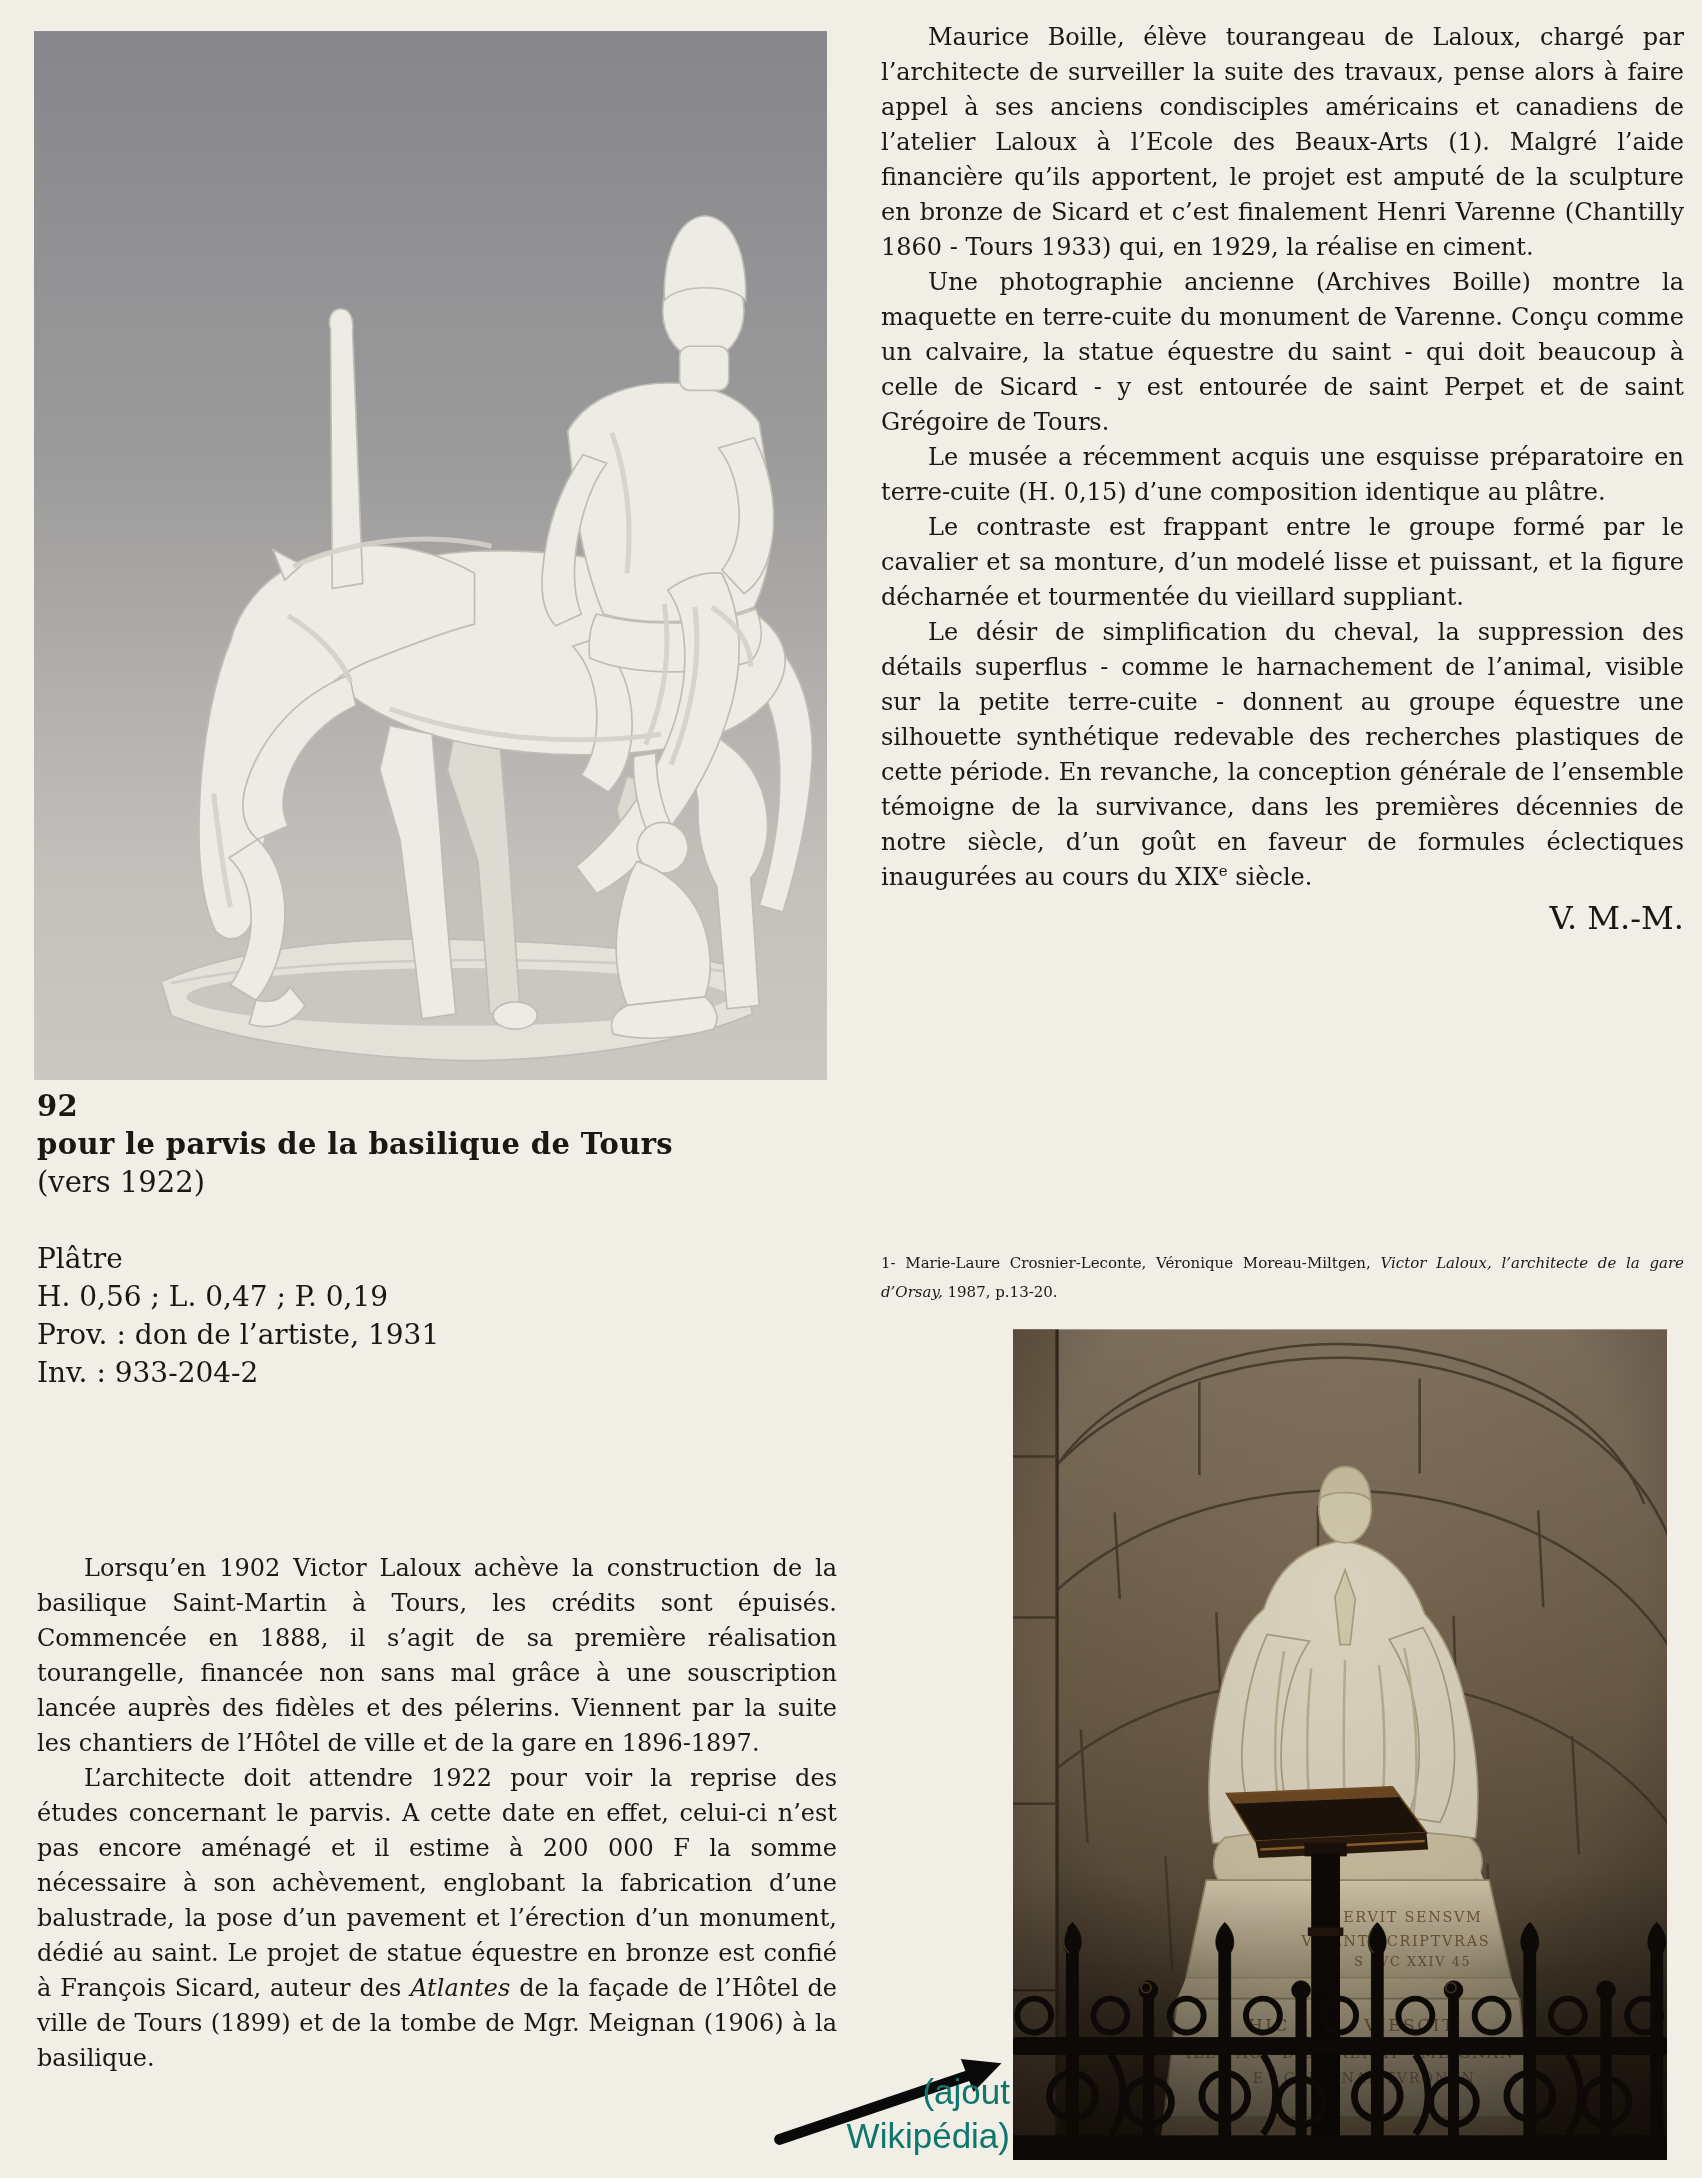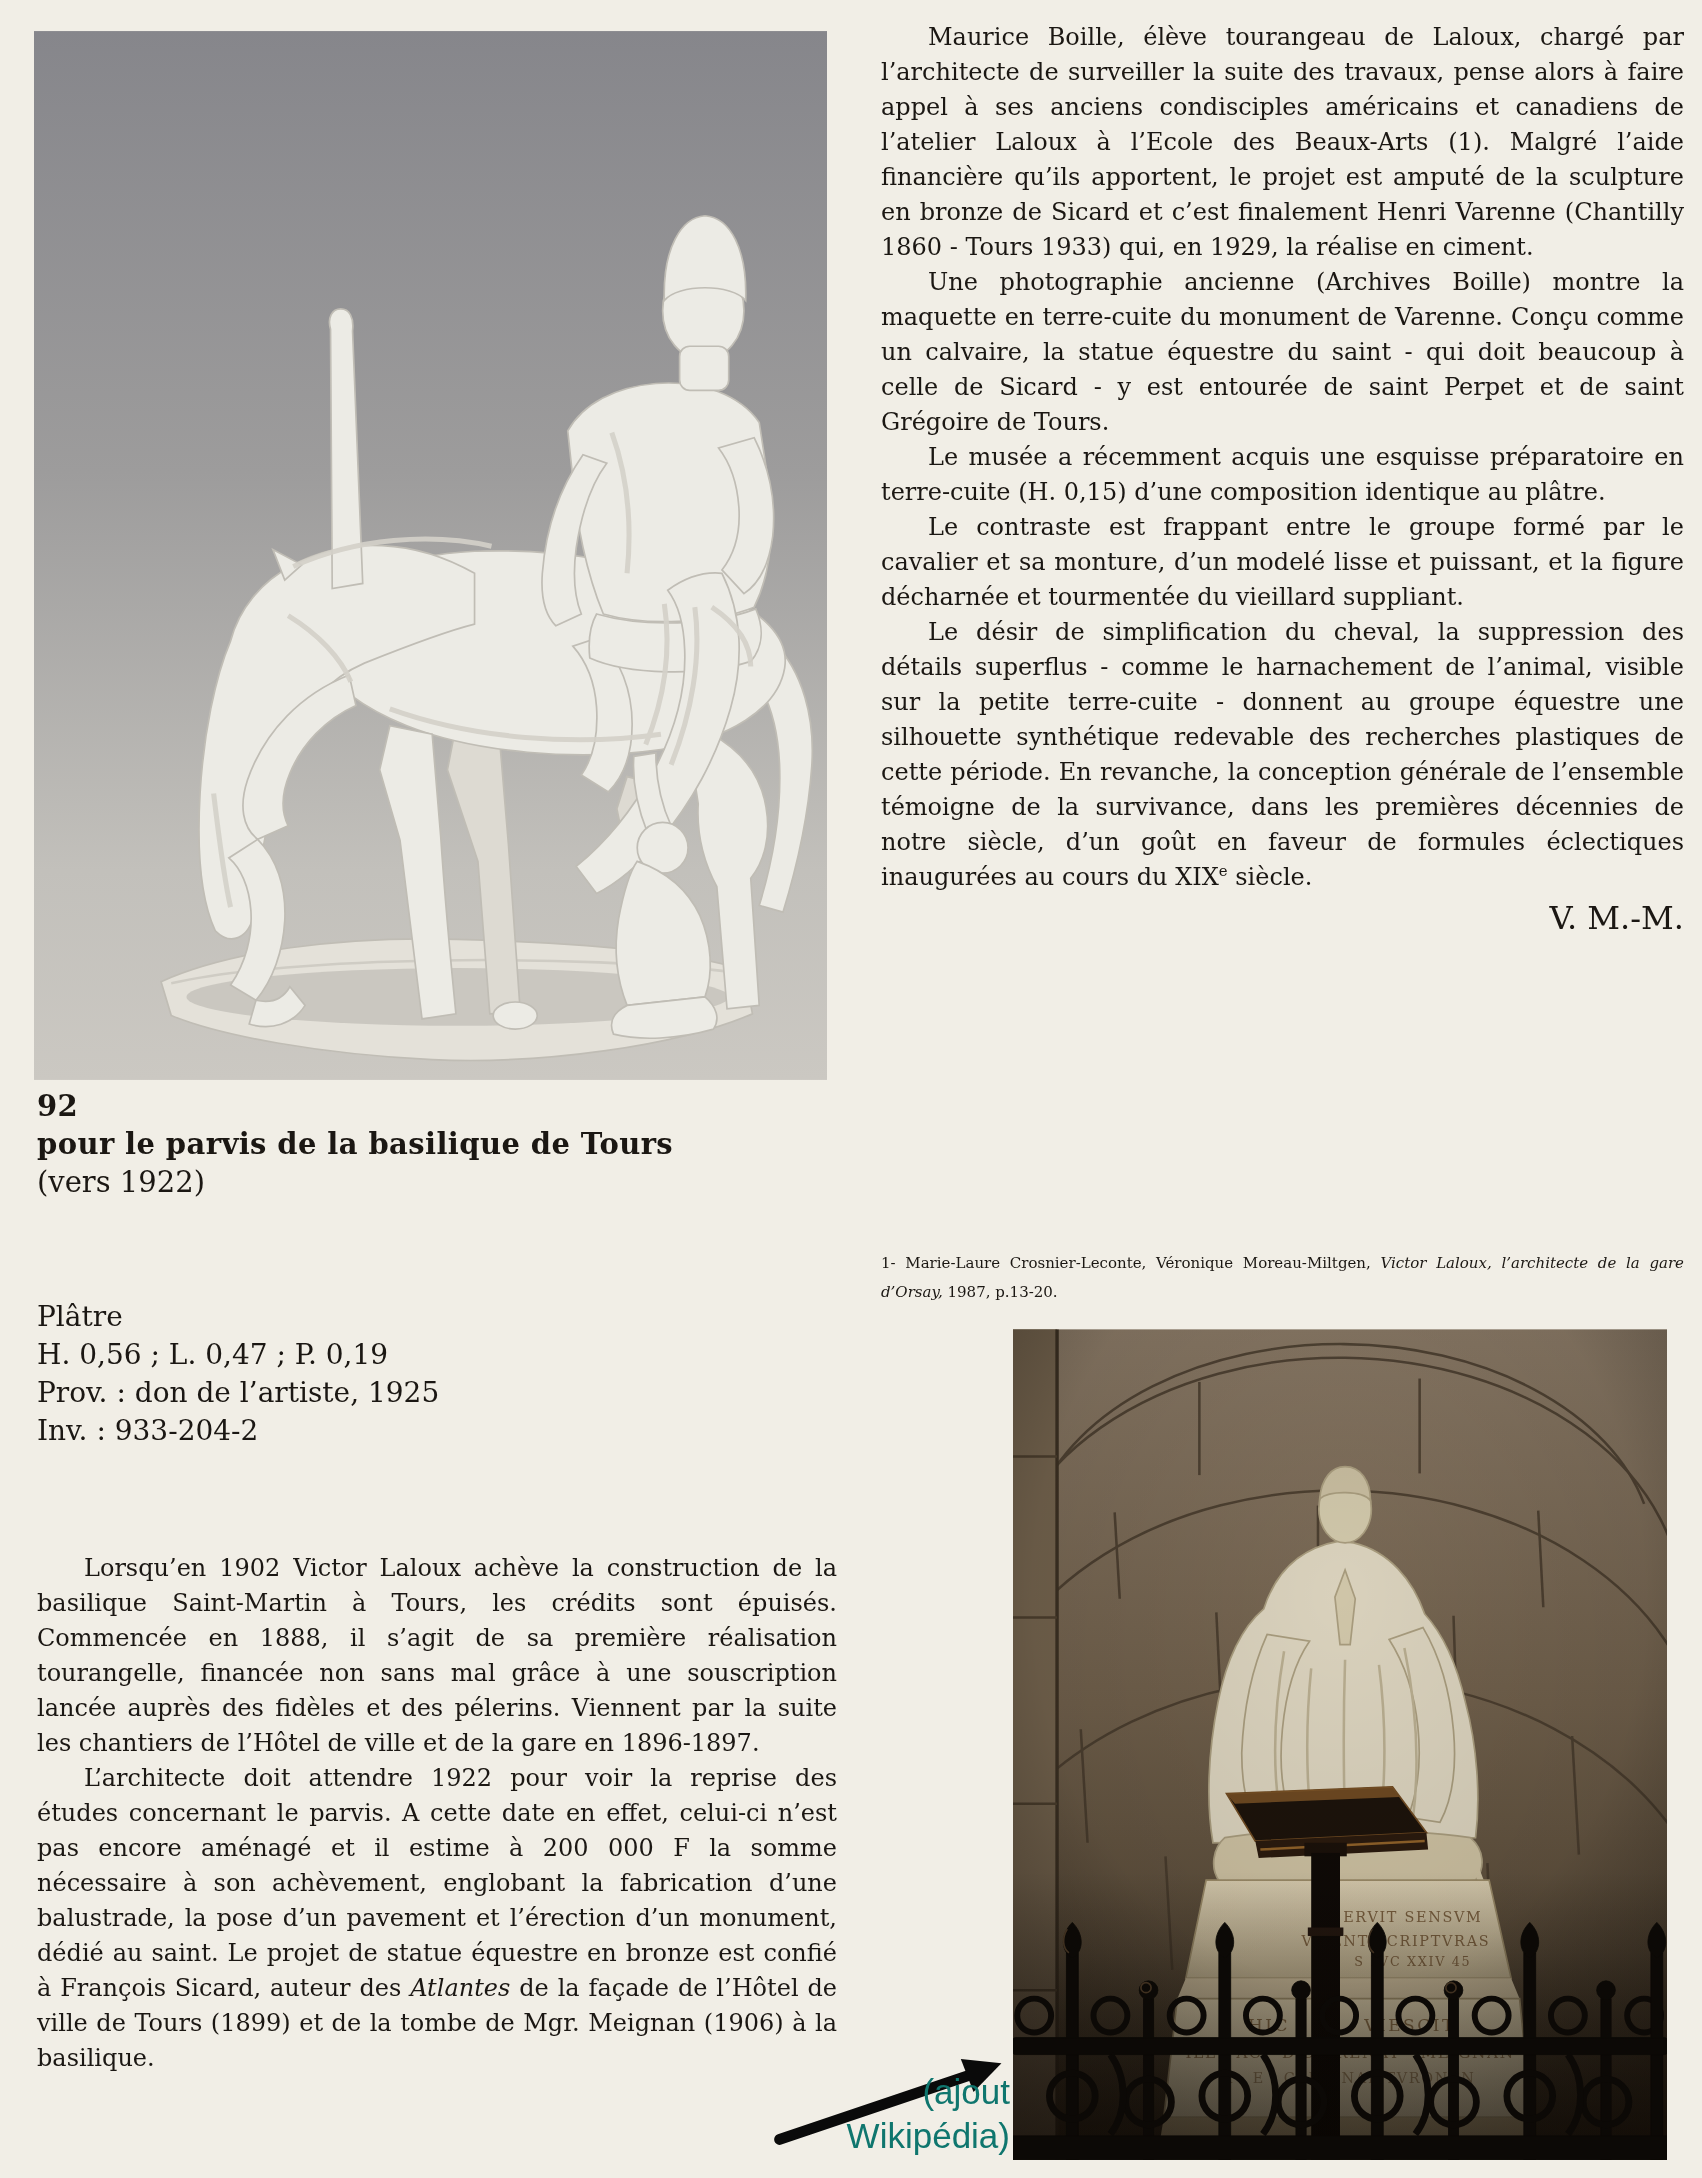--- a/index.html
+++ b/index.html
@@ -10,21 +10,21 @@
   }
   .photo{position:absolute;overflow:hidden;}
   .photo svg{display:block;width:100%;height:100%;}
   .photo-left{left:34px;top:30.5px;width:793px;height:1049px;}
   .photo-right{left:1013px;top:1329px;width:654px;height:831px;}
 
   .caption{position:absolute;left:37px;top:1087px;width:802px;font-size:29px;line-height:38px;}
   .cat-num,.cat-title{font-weight:bold;letter-spacing:0.4px;}
   .cat-date{font-weight:normal;}
 
-  .details{position:absolute;left:37px;top:1298px;width:802px;font-size:28px;line-height:38px;}
+  .details{position:absolute;left:37px;top:1240px;width:802px;font-size:28px;line-height:38px;}
 
   .body-left{position:absolute;left:37px;top:1515px;width:800px;margin-top:36px;}
   .body-right{position:absolute;left:881px;top:20.3px;width:803px;}
   .para{font-size:24px;line-height:35px;text-align:justify;text-indent:47px;margin:0;}
   .para i{font-style:italic;}
   sup{font-size:.62em;line-height:0;}
   .signature{font-size:32px;line-height:39px;text-align:right;margin:4px 0 0 0;}
 
   .footnote{position:absolute;left:881px;top:1249px;width:803px;
     font-size:15px;line-height:29px;text-align:justify;}
@@ -114,21 +114,21 @@
 
   <div class="caption">
     <div class="cat-num">92</div>
     <div class="cat-title">pour le parvis de la basilique de Tours</div>
     <div class="cat-date">(vers 1922)</div>
   </div>
 
   <div class="details">
     <div>Plâtre</div>
     <div>H. 0,56 ; L. 0,47 ; P. 0,19</div>
-    <div>Prov. : don de l’artiste, 1925</div>
+    <div>Prov. : don de l’artiste, 1931</div>
     <div>Inv. : 933-204-2</div>
   </div>
 
   <div class="body-left">
     <p class="para">Lorsqu’en 1902 Victor Laloux achève la construction de la basilique Saint-Martin à Tours, les crédits sont épuisés. Commencée en 1888, il s’agit de sa première réalisation tourangelle, financée non sans mal grâce à une souscription lancée auprès des fidèles et des pélerins. Viennent par la suite les chantiers de l’Hôtel de ville et de la gare en 1896-1897.</p>
     <p class="para"><span>L’architecte doit attendre 1922 pour voir la reprise des études concernant le parvis. A cette date en effet, celui-ci n’est pas encore aménagé et il estime à 200 000 F la somme nécessaire à son achèvement, englobant la fabrication d’une balustrade, la pose d’un pavement et l’érection d’un monument, dédié au saint. Le projet de statue équestre en bronze est confié à François Sicard, auteur des </span><i>Atlantes</i><span> de la façade de l’Hôtel de ville de Tours (1899) et de la tombe de Mgr. Meignan (1906) à la basilique.</span></p>
   </div>
 
   <div class="body-right">
     <p class="para">Maurice Boille, élève tourangeau de Laloux, chargé par l’architecte de surveiller la suite des travaux, pense alors à faire appel à ses anciens condisciples américains et canadiens de l’atelier Laloux à l’Ecole des Beaux-Arts (1). Malgré l’aide financière qu’ils apportent, le projet est amputé de la sculpture en bronze de Sicard et c’est finalement Henri Varenne (Chantilly 1860 - Tours 1933) qui, en 1929, la réalise en ciment.</p>

